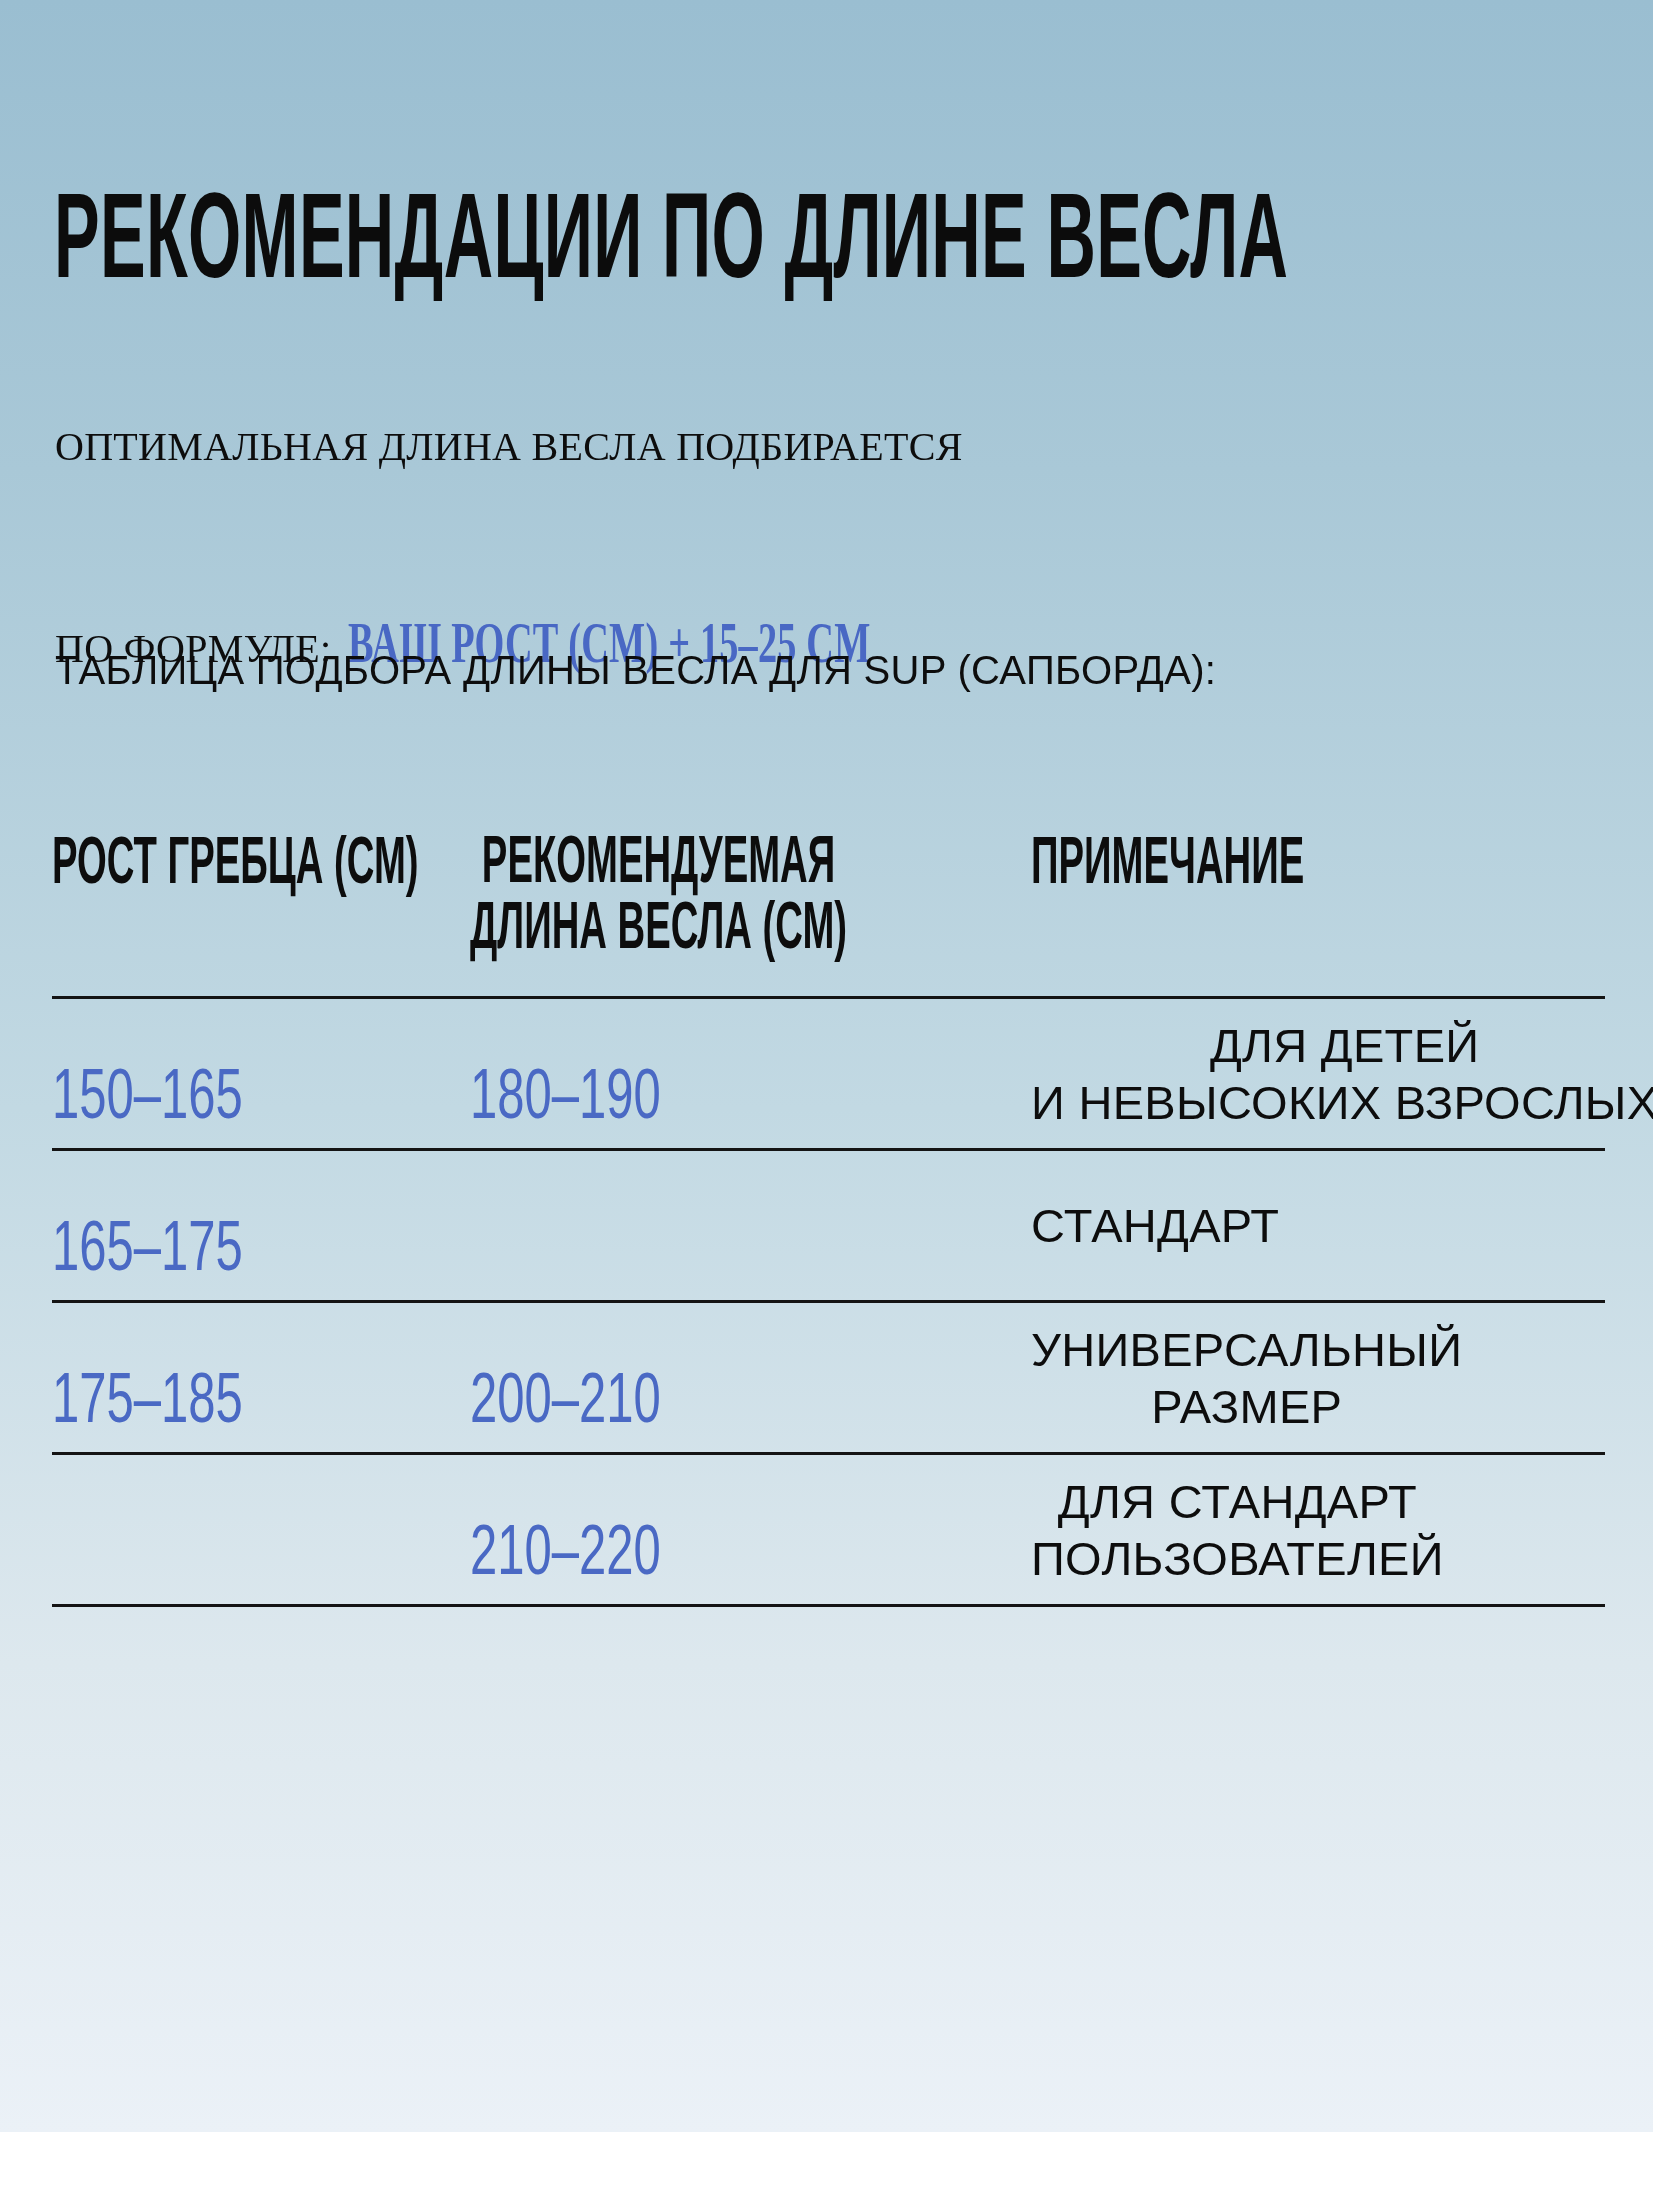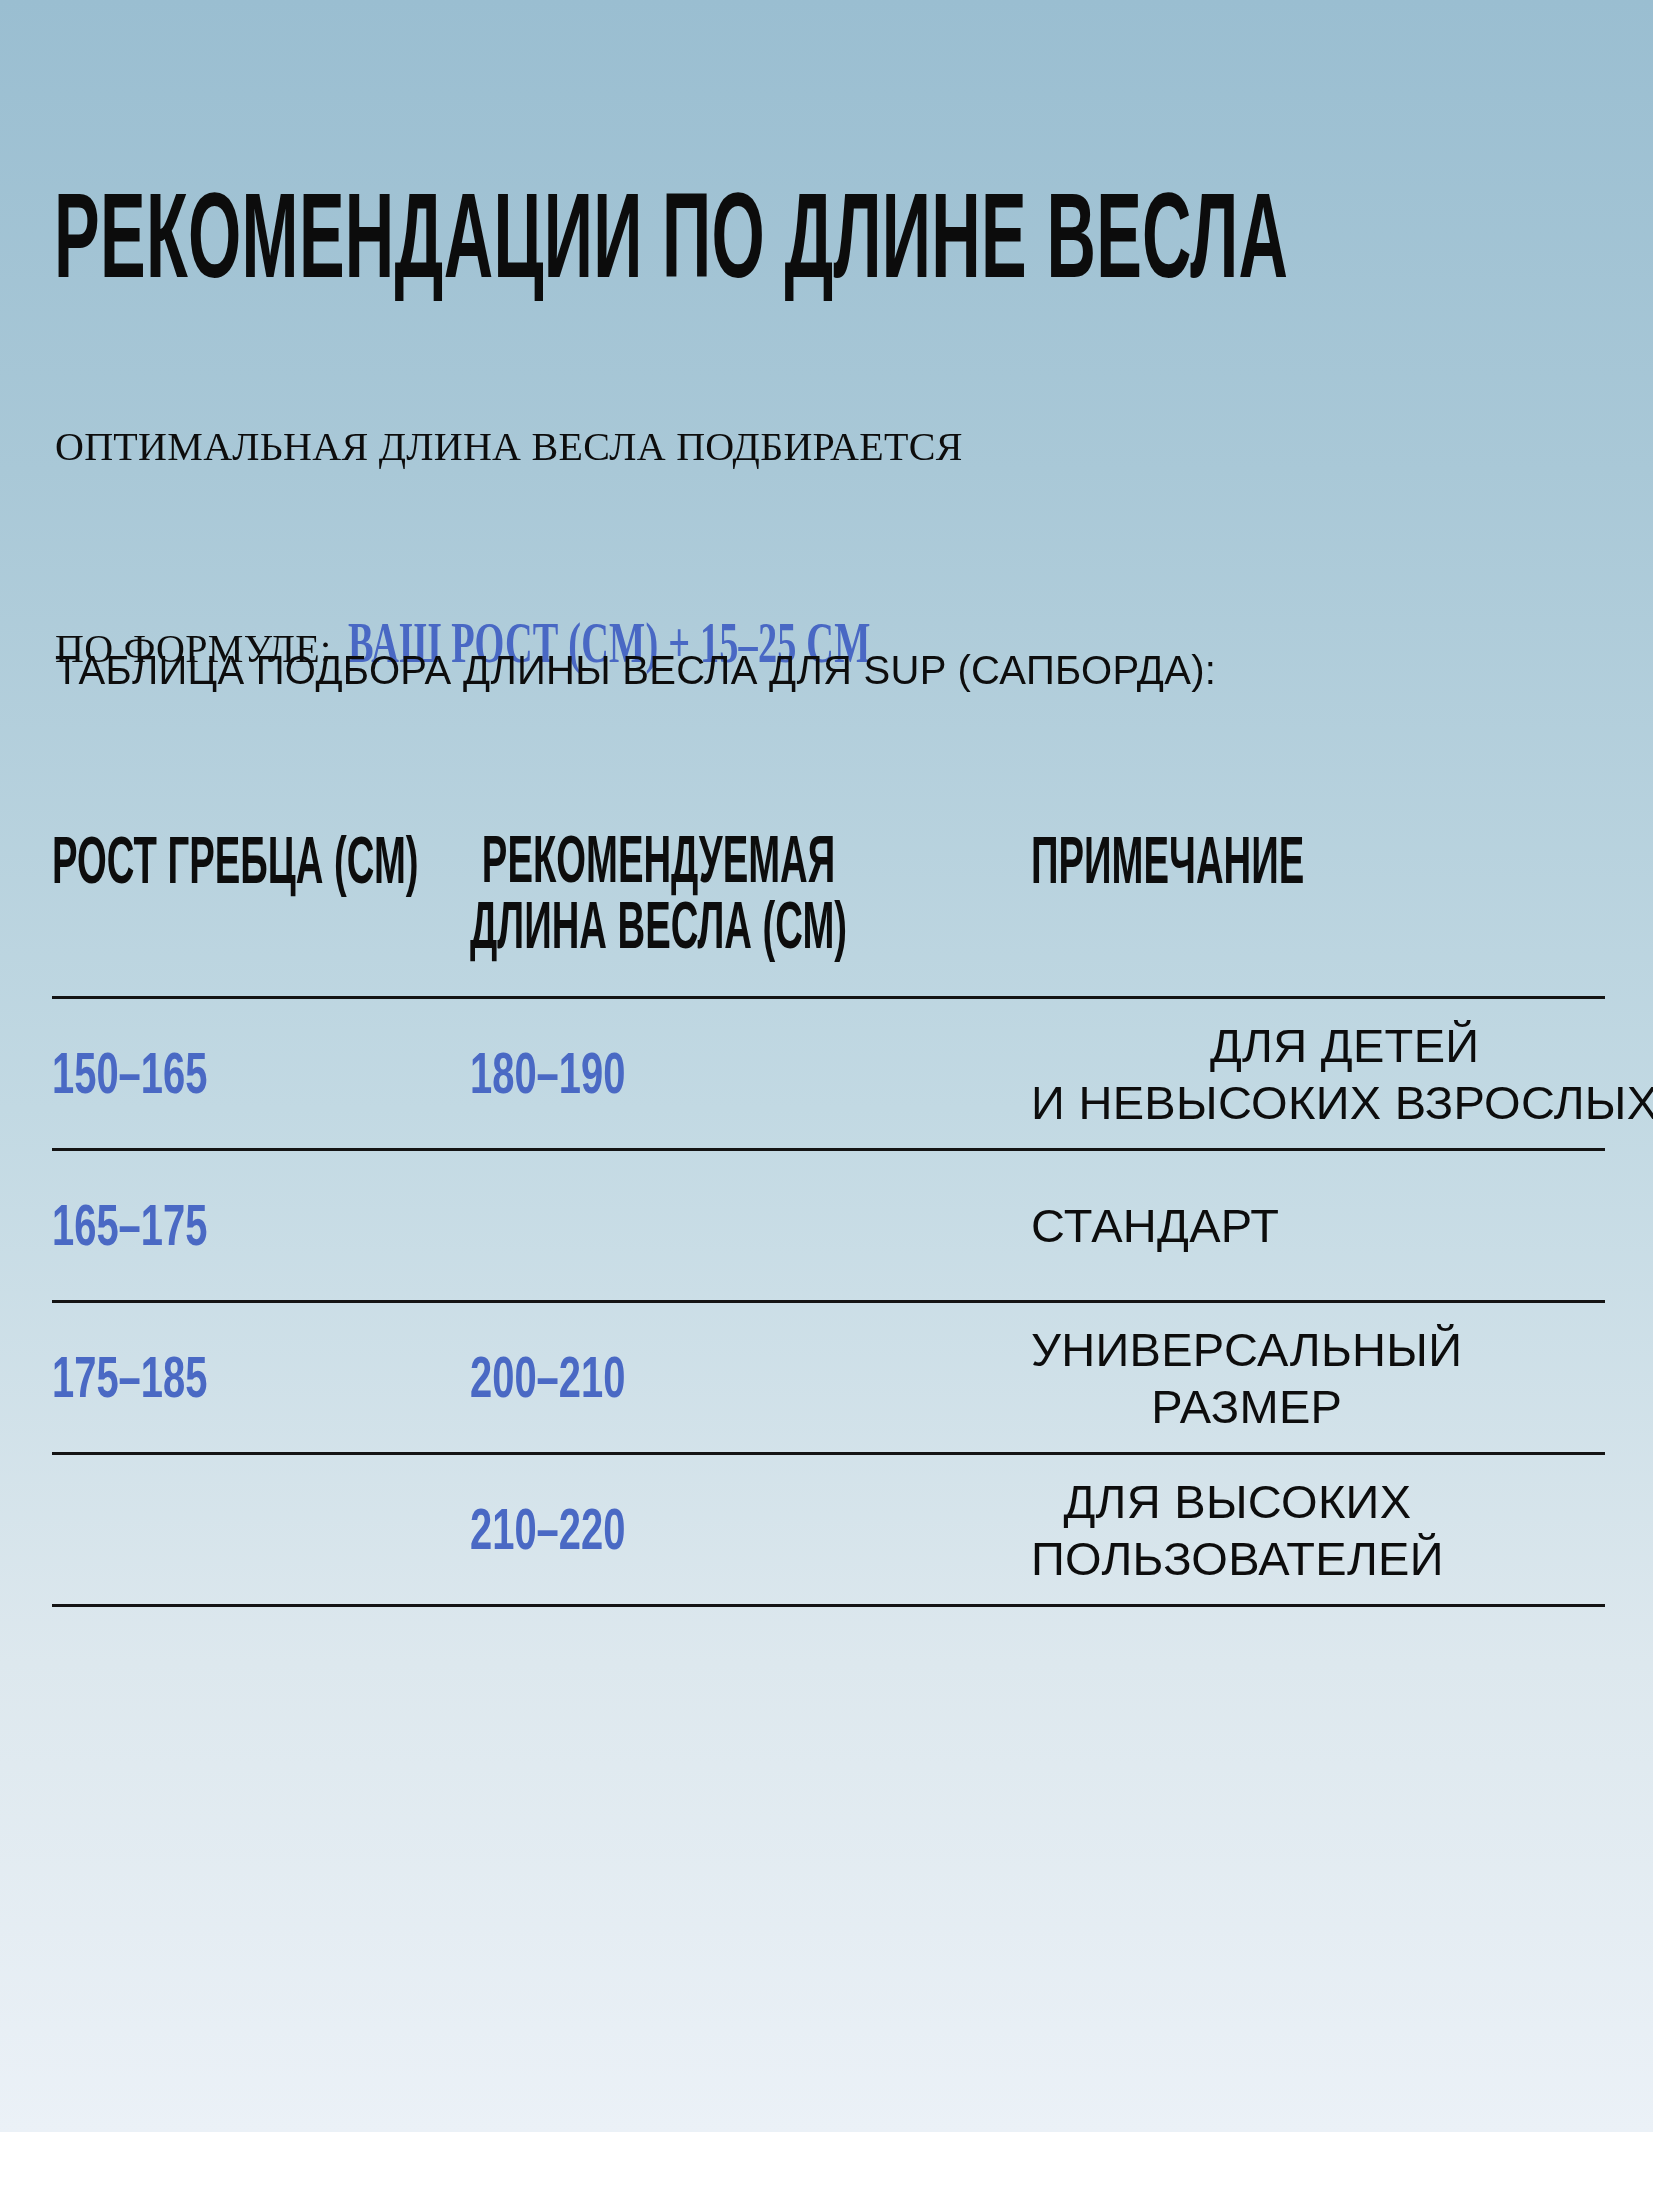--- a/index.html
+++ b/index.html
@@ -92,23 +92,24 @@
     position: relative;
     height: 149px;
     border-top: 3.7px solid #141414;
   }
   .cell {
     height: 100%;
     display: flex;
     align-items: center;
   }
   .range {
-    font-size: 57px;
-    font-weight: bold;
+    font-size: 70px;
+    font-weight: normal;
     color: #4a69c4;
+    margin-top: 20px;
   }
   .range .cond { transform: scaleX(0.70); }
   .note {
     font-size: 47px;
     line-height: 57px;
     letter-spacing: 0.3px;
     white-space: pre;
   }
   .bottom-rule {
     height: 0;
@@ -164,21 +165,21 @@
           <span class="cond">200–210</span>
         </div>
       <div class="cell col-3 note">УНИВЕРСАЛЬНЫЙ
 РАЗМЕР</div>
     </div>
 
     <div class="trow">
       <div class="cell col-2 range">
           <span class="cond">210–220</span>
         </div>
-      <div class="cell col-3 note">ДЛЯ ВЫСОКИХ
+      <div class="cell col-3 note">ДЛЯ СТАНДАРТ
 ПОЛЬЗОВАТЕЛЕЙ</div>
     </div>
 
     <div class="bottom-rule"></div>
 
   </div>
 
 </div>
 
 

